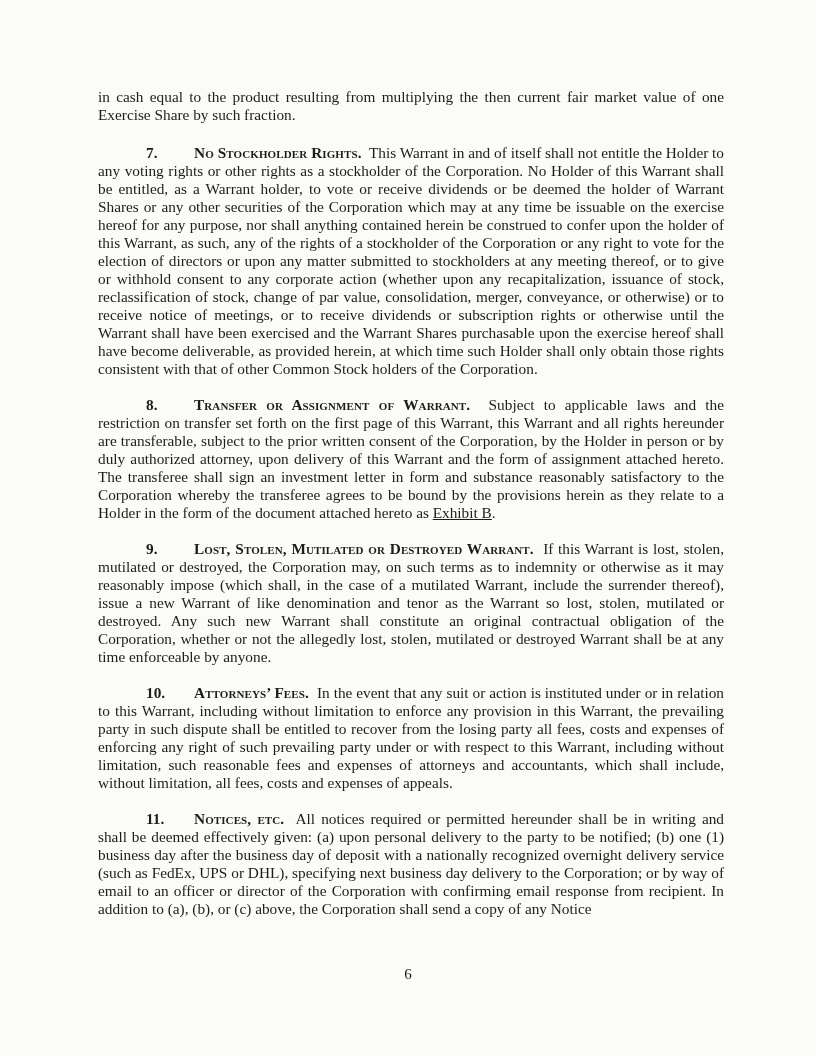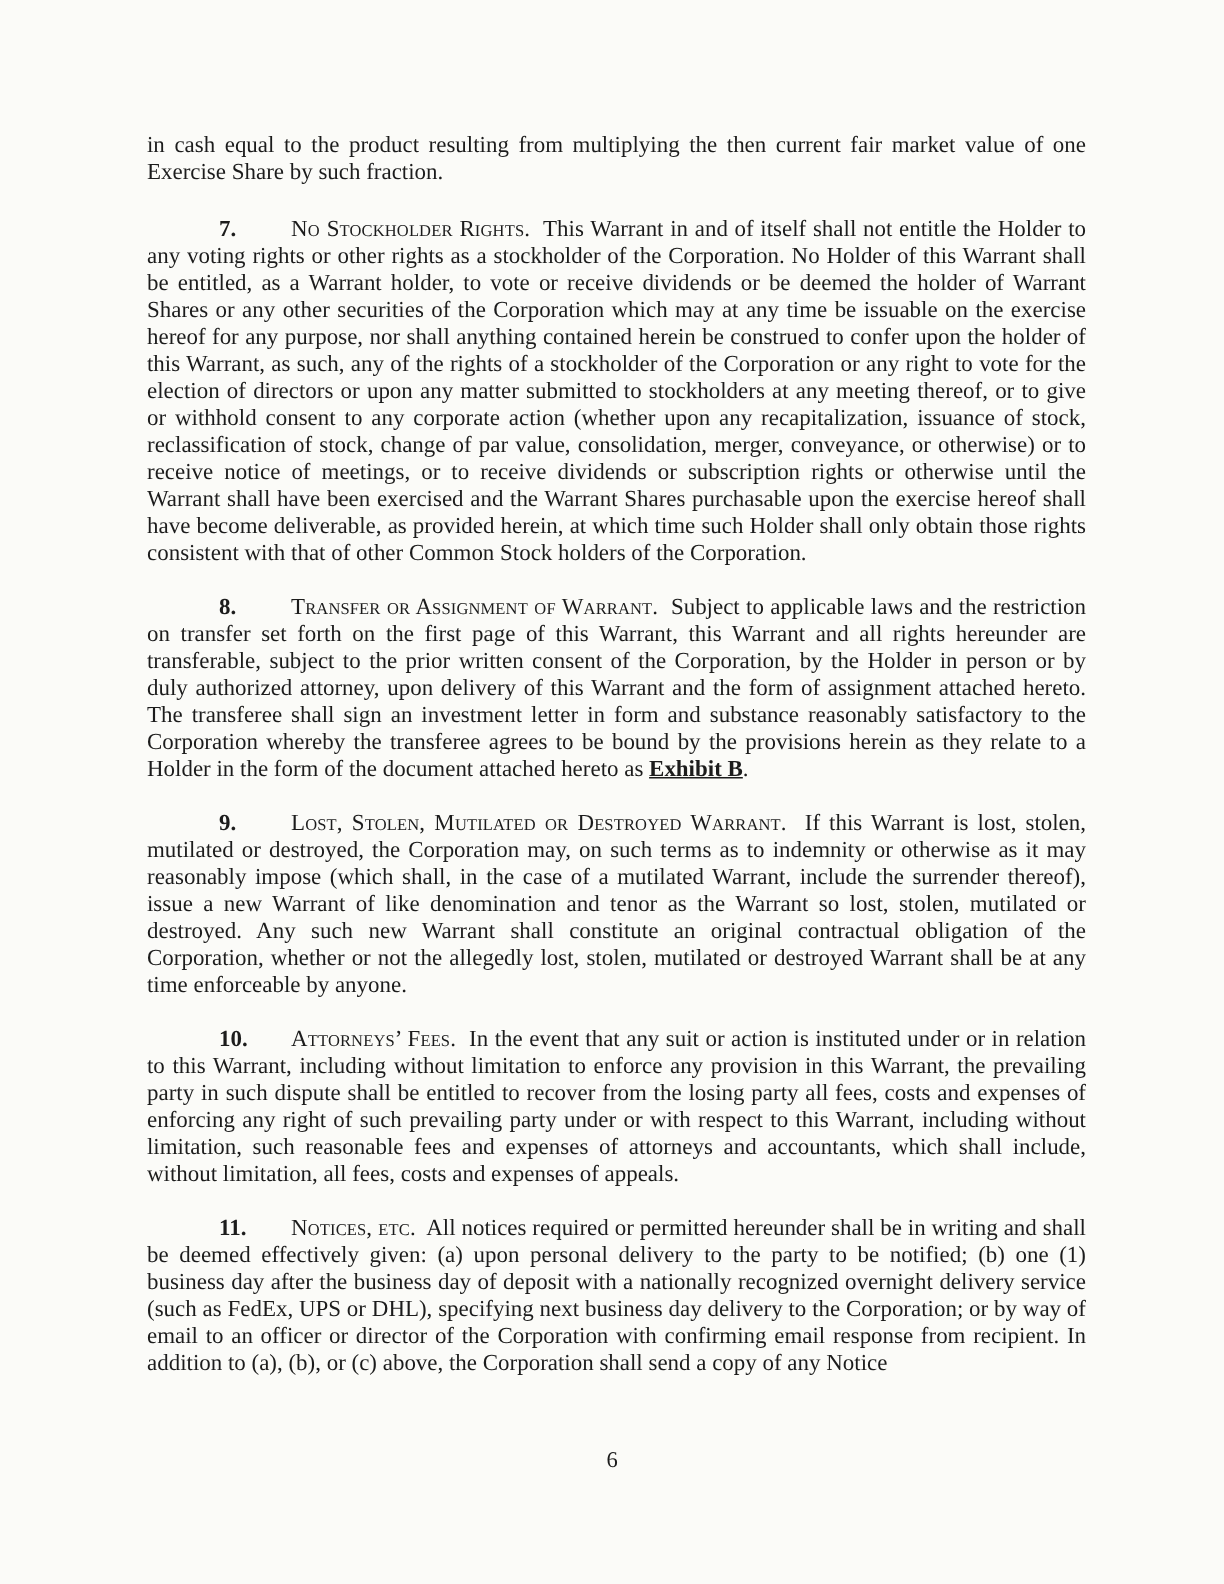--- a/index.html
+++ b/index.html
@@ -34,27 +34,26 @@
     .first {
       margin-bottom: 20px;
     }
     .sec-num {
       display: inline-block;
       width: 48px;
       margin-left: 48px;
       font-weight: bold;
     }
     .sec-title {
-      font-weight: normal;
+      font-weight: bold;
       font-variant: small-caps;
       letter-spacing: 0.1px;
     }
     .u {
       text-decoration: underline;
-      font-weight: bold;
     }
     .page-number {
       position: absolute;
       top: 966px;
       left: 0;
       width: 816px;
       text-align: center;
       font-size: 15px;
       color: #1c1c1c;
     }

